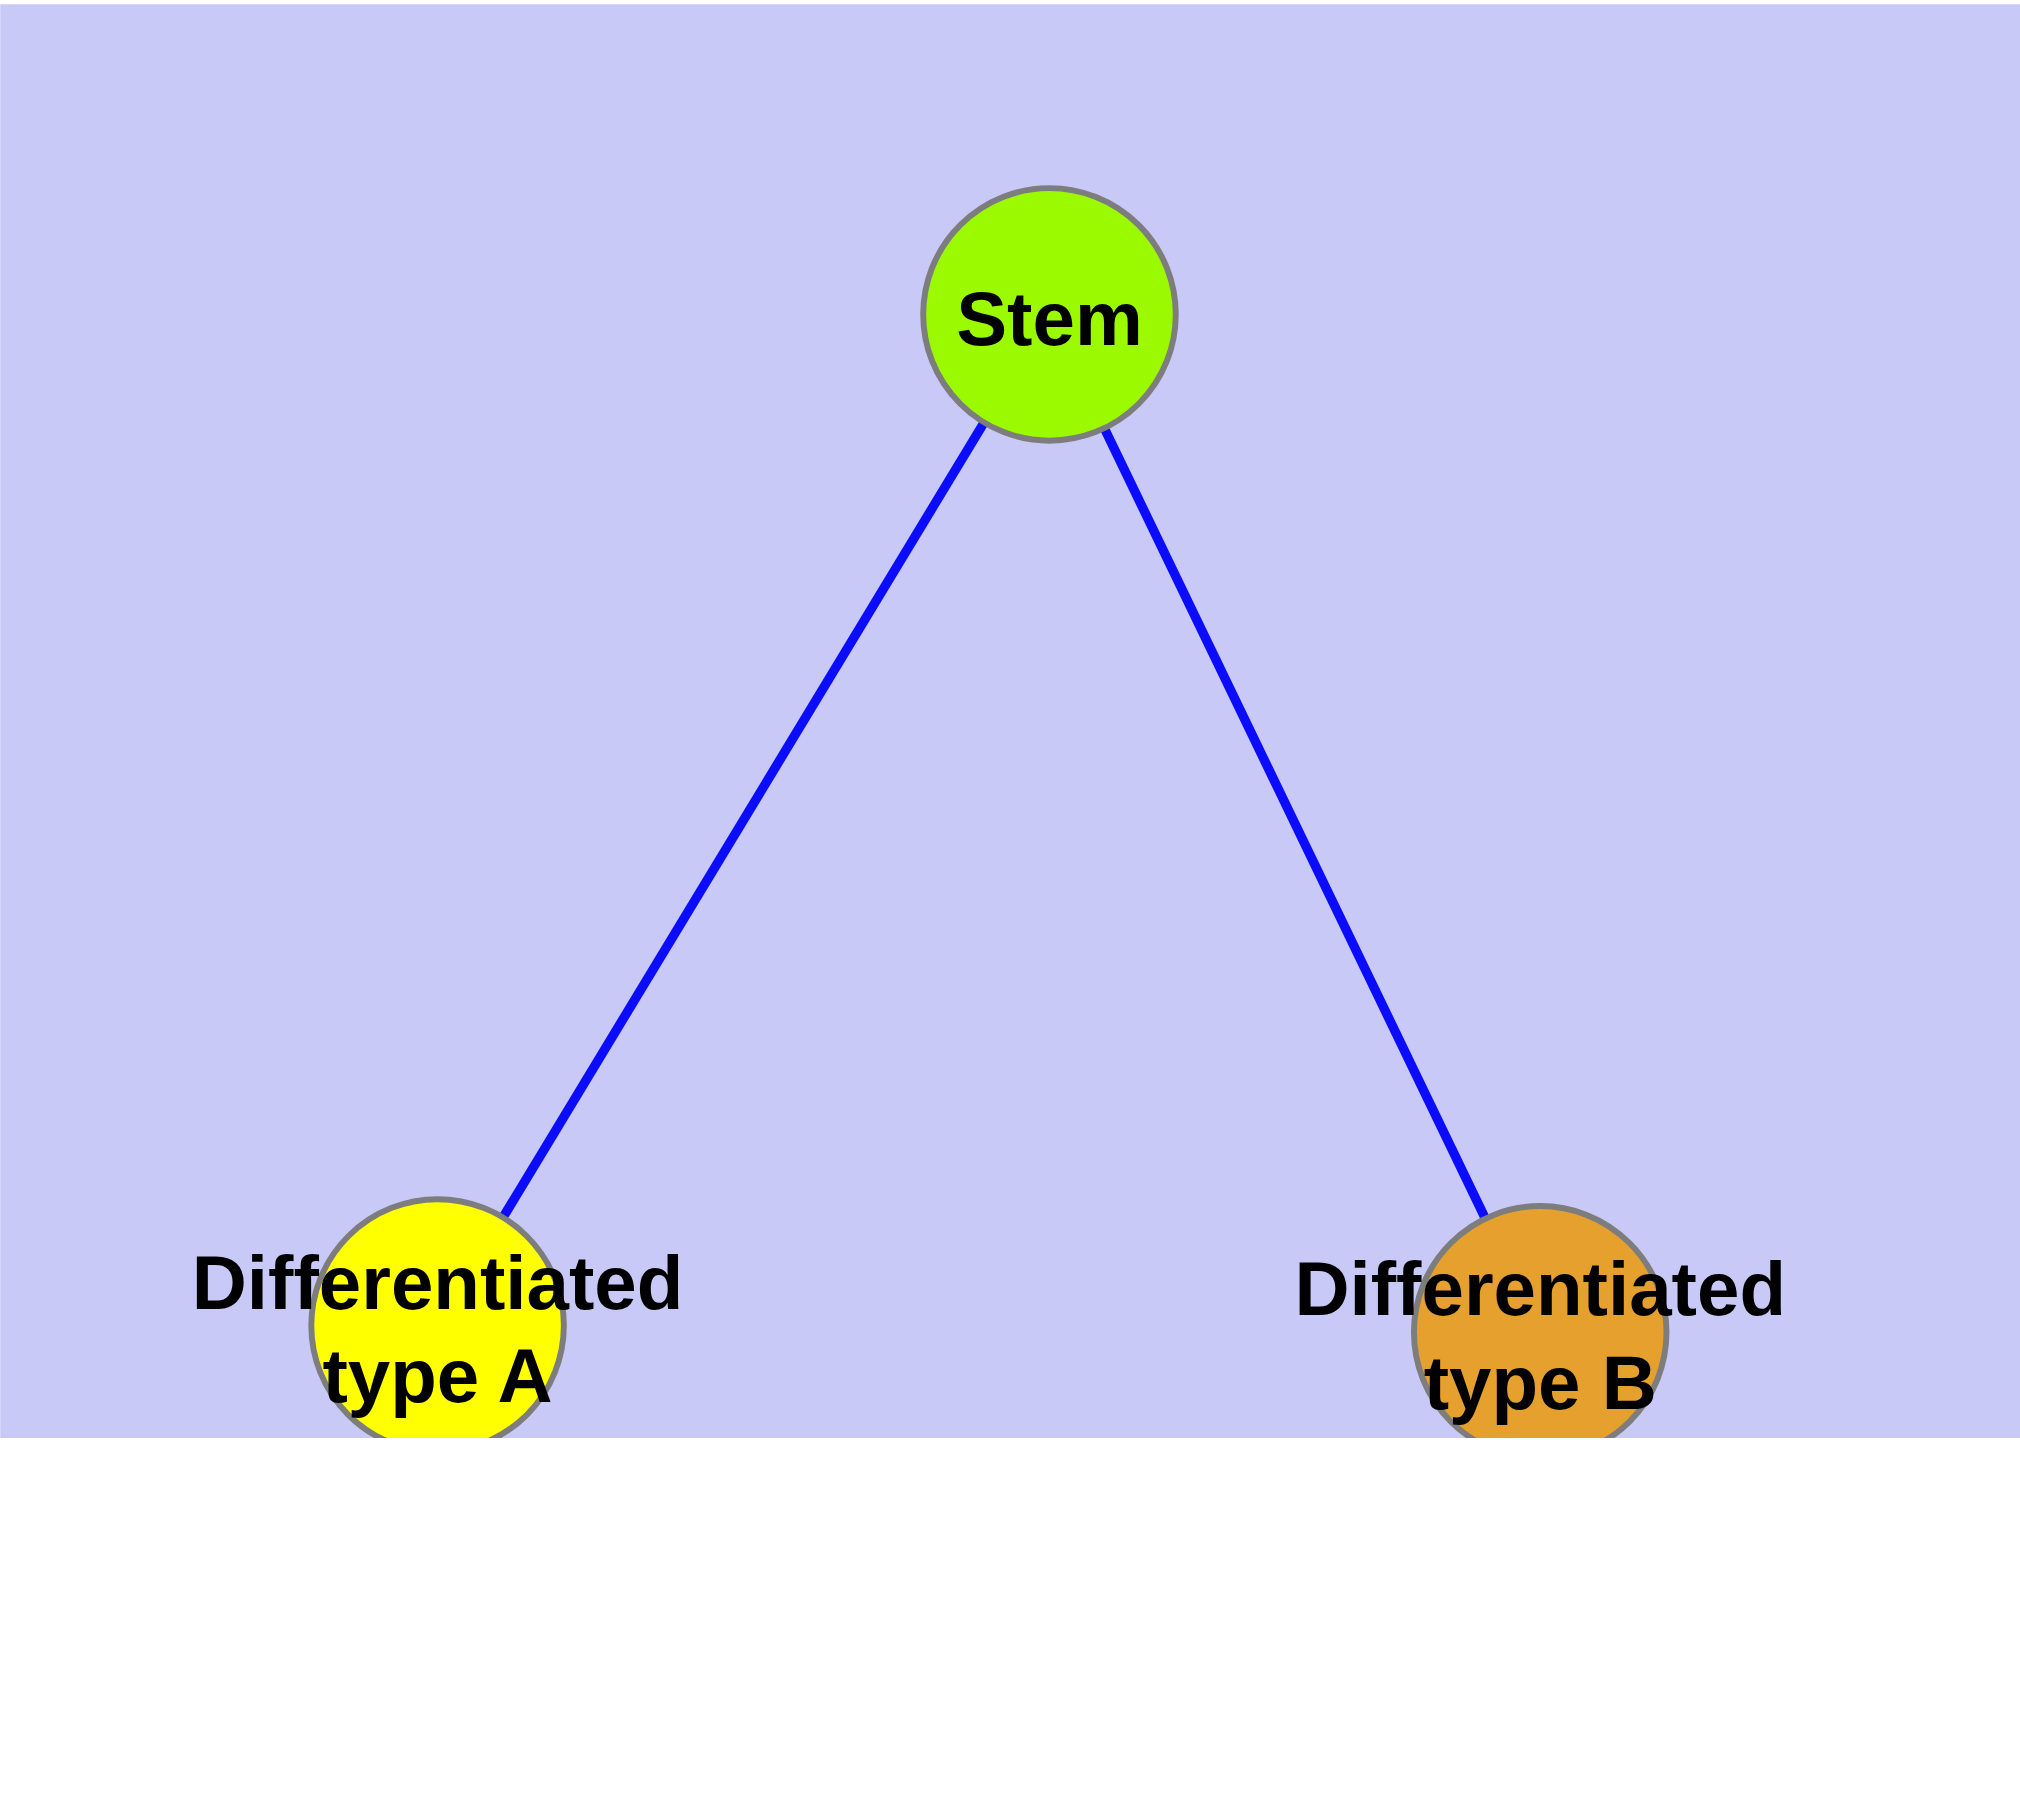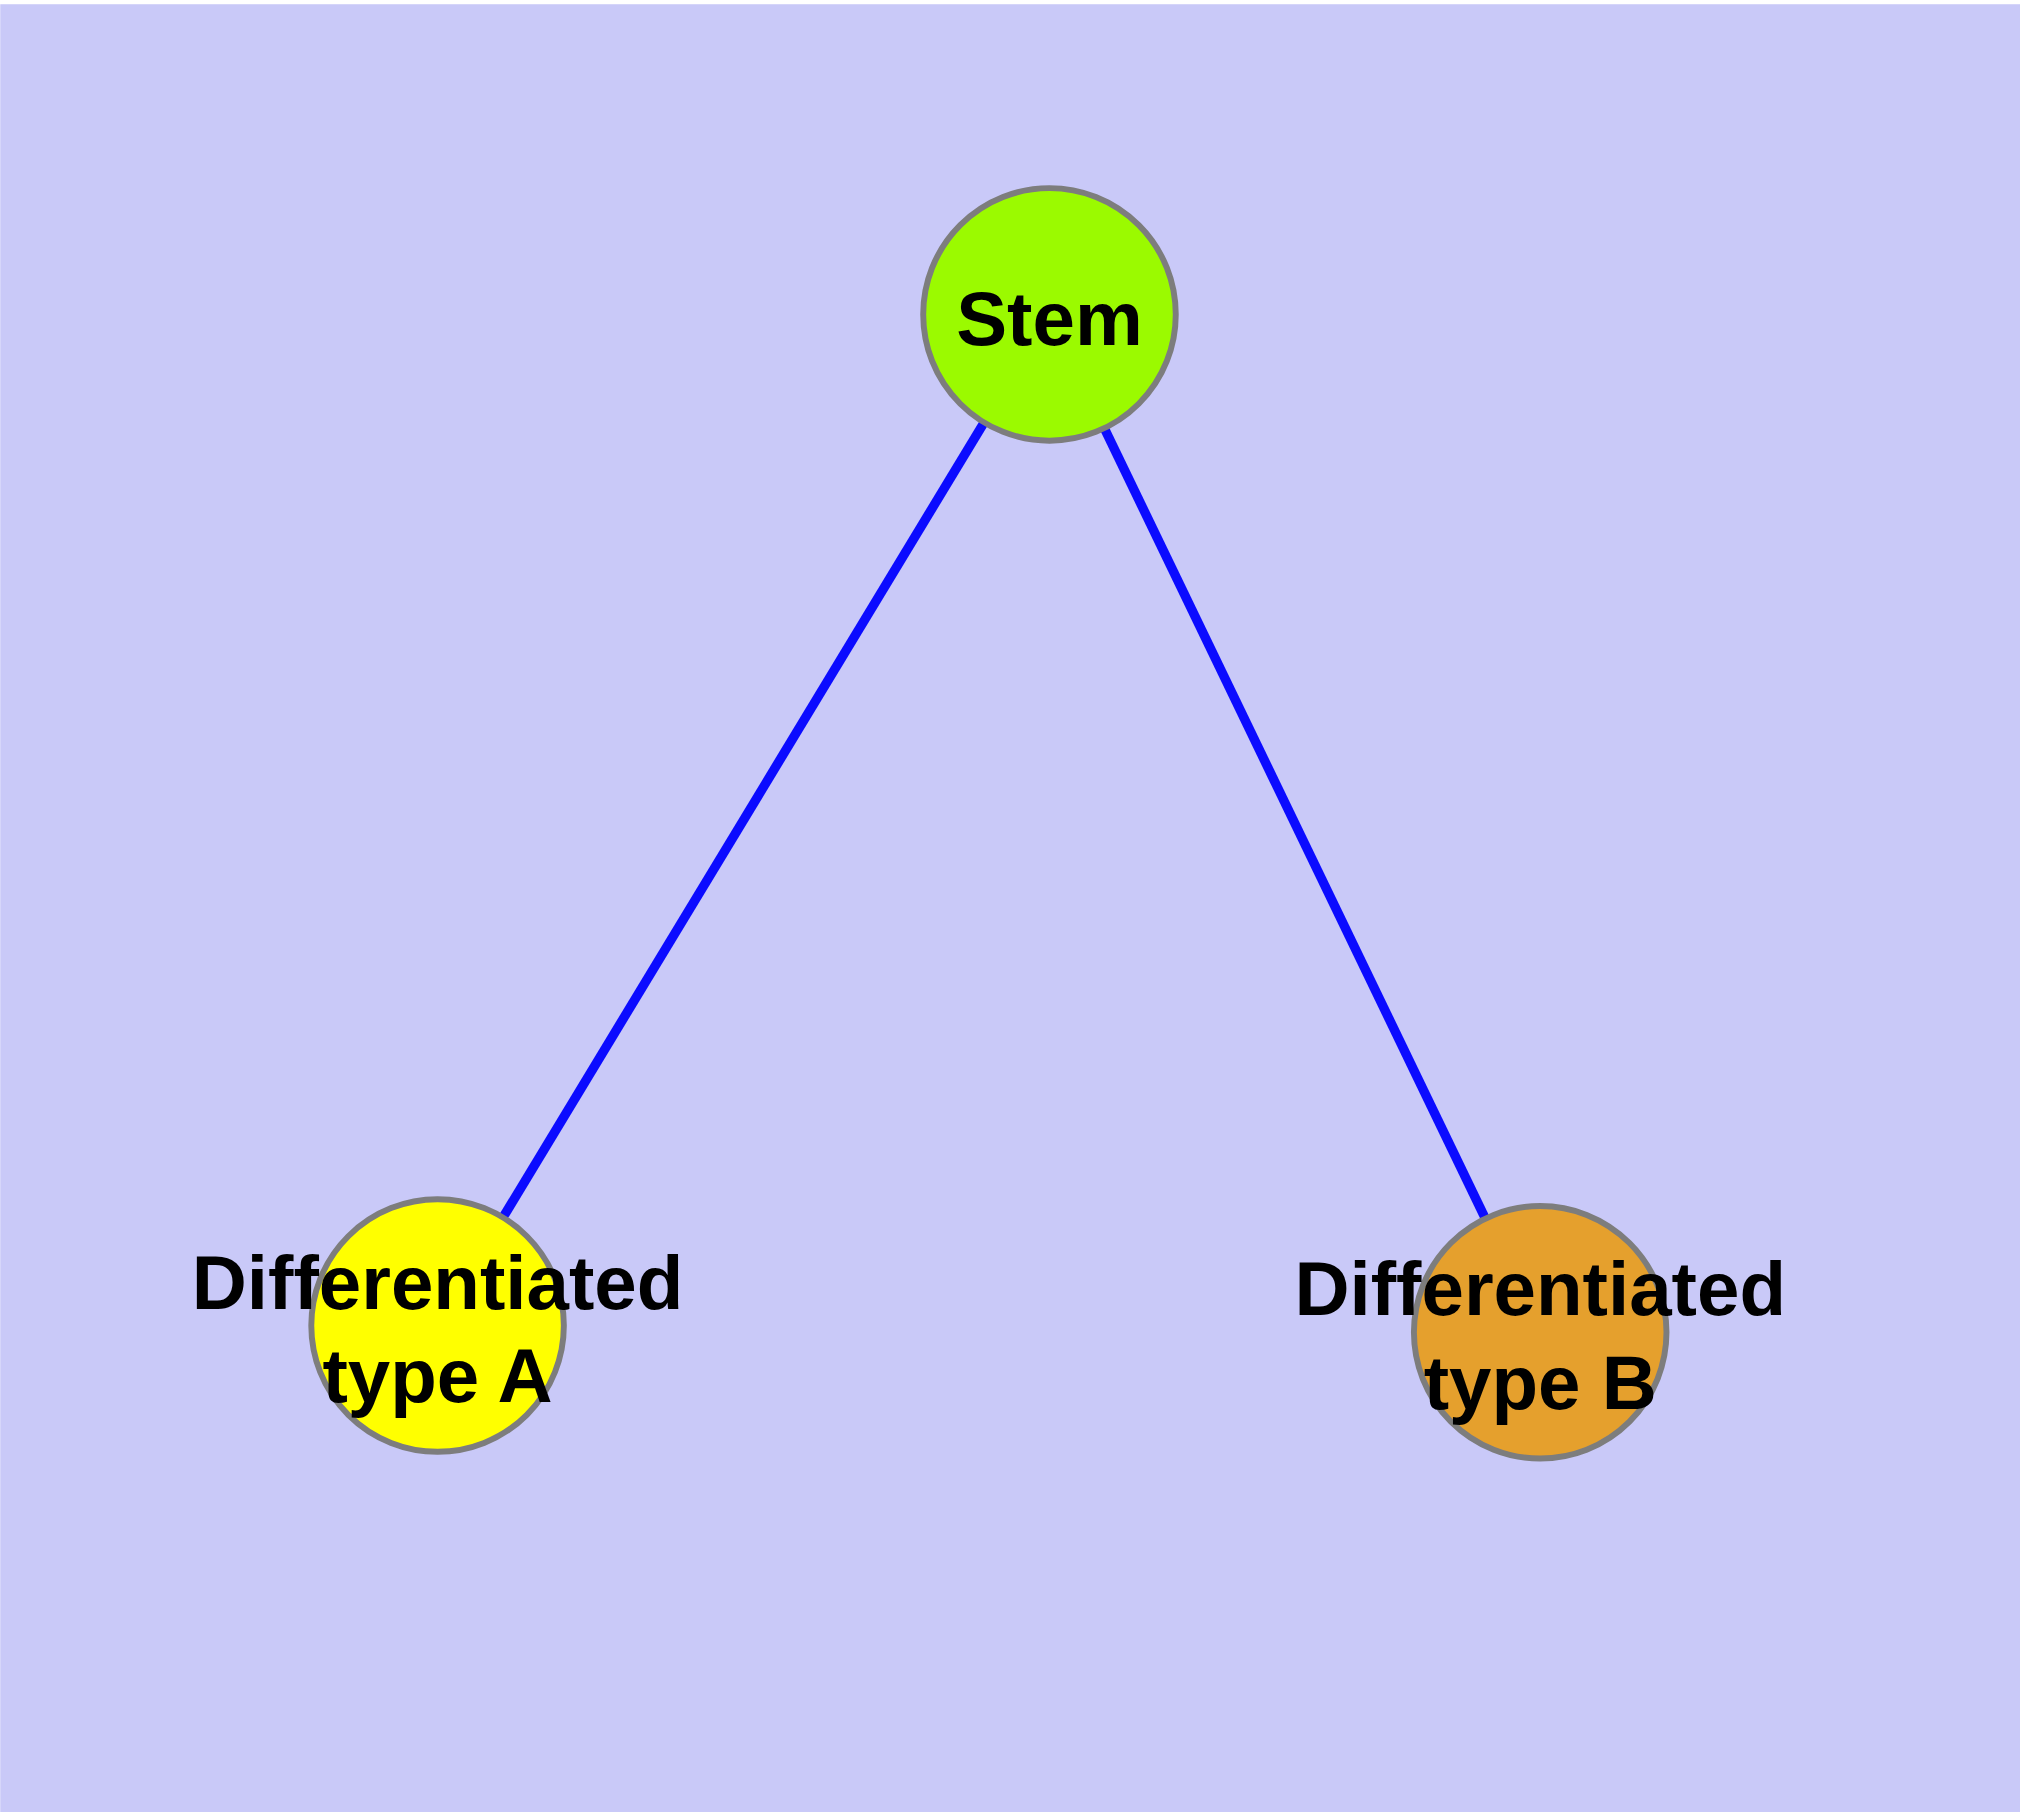--- a/index.html
+++ b/index.html
@@ -2,21 +2,21 @@
 <html style="font-size:13.6px"><head>
 <meta charset="utf-8">
 <style>
   html, body {
     margin: 0;
     padding: 0;
     background: #ffffff;
   }
   .canvas-wrap {
     width: 2021px;
-    height: 1812px;
+    height: 1438px;
     position: relative;
     text-align: center;
   }
   svg {
     display: block;
     width: 2021px;
     height: 1812px;
   }
   .node-circle {
     stroke-width: 7px;

